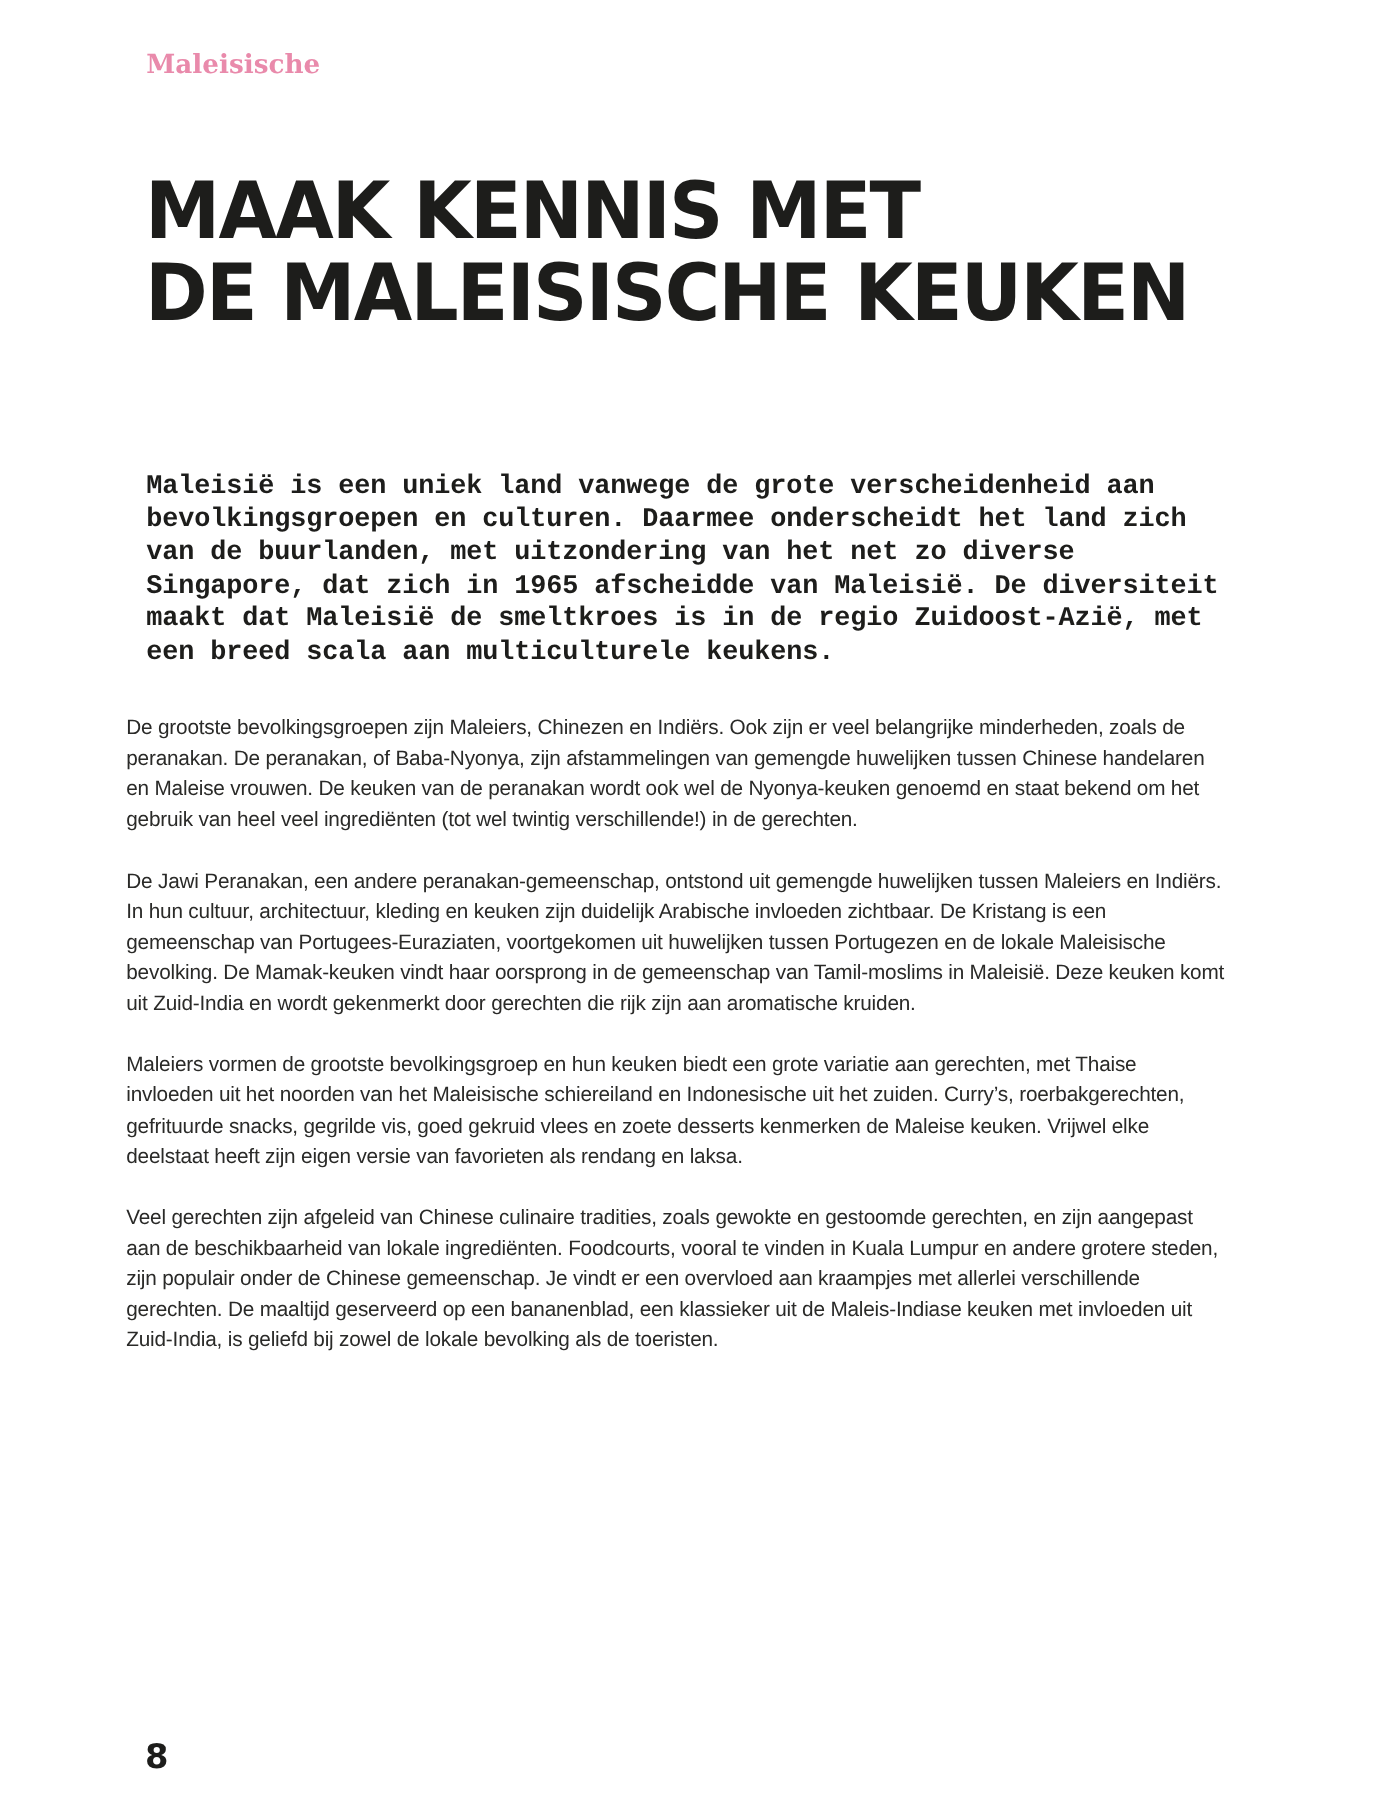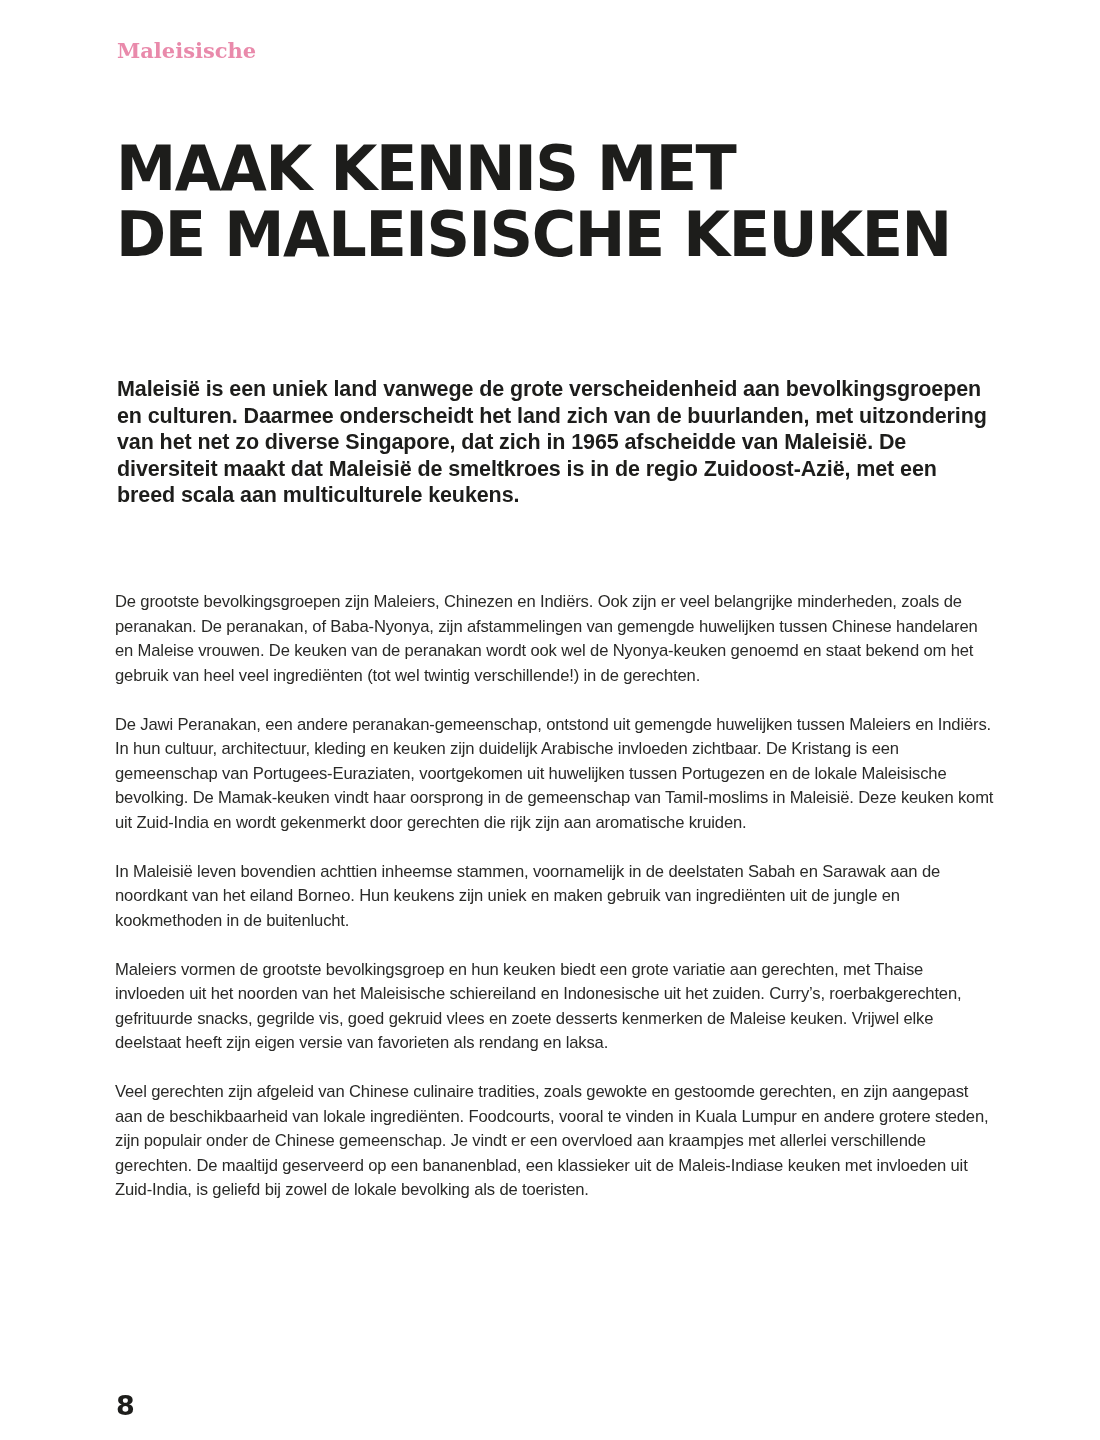--- a/index.html
+++ b/index.html
@@ -41,33 +41,32 @@
       transform-origin: left top;
       white-space: nowrap;
     }
     .page-title span { display: block; }
     .intro {
       position: absolute;
       left: 117px;
       top: 376px;
       width: 880px;
       margin: 0;
-      font-family: Liberation Sans, sans-serif;
+      font-family: Liberation Mono, monospace;
       font-weight: bold;
       font-size: 21.5px;
       line-height: 26.5px;
       color: #1d1d1b;
       letter-spacing: -0.1px;
     }
     .body-text {
       position: absolute;
-      left: 115px;
+      left: 101px;
       top: 570px;
       width: 880px;
-      margin-top: 20px;
     }
     .body-text p {
       margin: 0 0 24.5px 0;
       font-family: "Liberation Sans", sans-serif;
       font-size: 16.6px;
       line-height: 24.5px;
       color: #2a2a28;
       letter-spacing: -0.15px;
     }
     .page-number {
@@ -90,18 +89,17 @@
 <h1 class="page-title">
   <span>MAAK KENNIS MET</span>
   <span>DE MALEISISCHE KEUKEN</span>
 </h1>
 
 <p class="intro">Maleisië is een uniek land vanwege de grote verscheidenheid aan bevolkings­groepen en culturen. Daarmee onderscheidt het land zich van de buurlanden, met uitzondering van het net zo diverse Singapore, dat zich in 1965 afscheidde van Maleisië. De diversiteit maakt dat Maleisië de smeltkroes is in de regio Zuidoost-Azië, met een breed scala aan multiculturele keukens.</p>
 
 <div class="body-text">
   <p>De grootste bevolkingsgroepen zijn Maleiers, Chinezen en Indiërs. Ook zijn er veel belangrijke minder­heden, zoals de peranakan. De peranakan, of Baba-Nyonya, zijn afstammelingen van gemengde huwelijken tussen Chinese handelaren en Maleise vrouwen. De keuken van de peranakan wordt ook wel de Nyonya-keuken genoemd en staat bekend om het gebruik van heel veel ingrediënten (tot wel twintig verschillende!) in de gerechten.</p>
   <p>De Jawi Peranakan, een andere peranakan-gemeenschap, ontstond uit gemengde huwelijken tussen Maleiers en Indiërs. In hun cultuur, architectuur, kleding en keuken zijn duidelijk Arabische invloeden zichtbaar. De Kristang is een gemeenschap van Portugees-Euraziaten, voortgekomen uit huwelijken tussen Portugezen en de lokale Maleisische bevolking. De Mamak-keuken vindt haar oorsprong in de gemeenschap van Tamil-moslims in Maleisië. Deze keuken komt uit Zuid-India en wordt gekenmerkt door gerechten die rijk zijn aan aromatische kruiden.</p>
-  <p>In Maleisië leven bovendien achttien inheemse stammen, voornamelijk in de deelstaten Sabah en Sarawak aan de noordkant van het eiland Borneo. Hun keukens zijn uniek en maken gebruik van ingrediënten uit de jungle en kookmethoden in de buitenlucht.</p>
   <p>Maleiers vormen de grootste bevolkingsgroep en hun keuken biedt een grote variatie aan gerechten, met Thaise invloeden uit het noorden van het Maleisische schiereiland en Indonesische uit het zuiden. Curry’s, roerbakgerechten, gefrituurde snacks, gegrilde vis, goed gekruid vlees en zoete desserts ken­merken de Maleise keuken. Vrijwel elke deelstaat heeft zijn eigen versie van favorieten als rendang en laksa.</p>
   <p>Veel gerechten zijn afgeleid van Chinese culinaire tradities, zoals gewokte en gestoomde gerechten, en zijn aangepast aan de beschikbaarheid van lokale ingrediënten. Foodcourts, vooral te vinden in Kuala Lumpur en andere grotere steden, zijn populair onder de Chinese gemeenschap. Je vindt er een overvloed aan kraampjes met allerlei verschillende gerechten. De maaltijd geserveerd op een bananen­blad, een klassieker uit de Maleis-Indiase keuken met invloeden uit Zuid-India, is geliefd bij zowel de lokale bevolking als de toeristen.</p>
 </div>
 
 <div class="page-number">8</div>
 
 </body></html>

